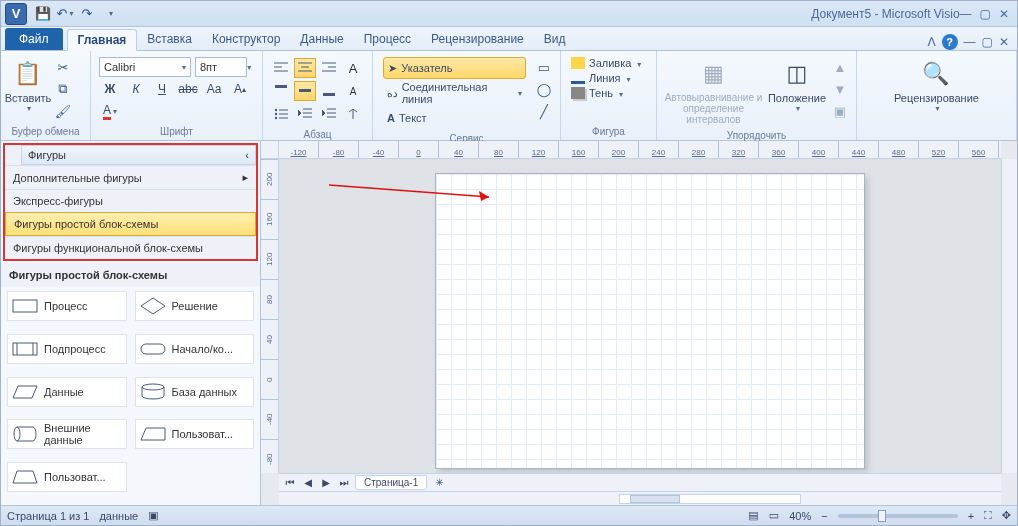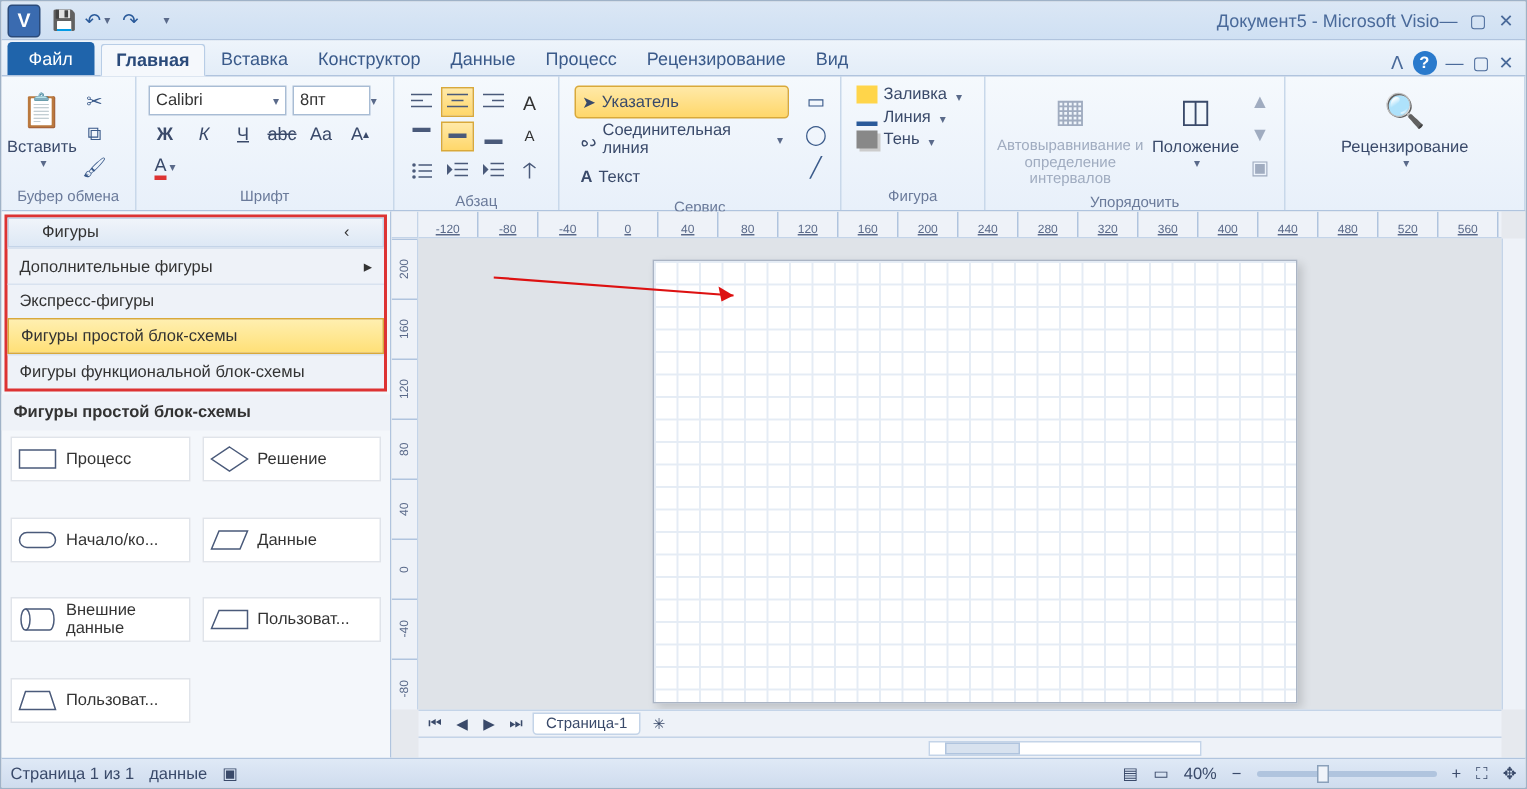--- a/index.html
+++ b/index.html
@@ -36,21 +36,21 @@
 .pbtn.active { background: linear-gradient(#ffe9a8,#ffd76a); border:1px solid #d9a93a;}
 .serv-area { display:flex; flex-direction:column; gap:3px; padding:2px 6px;}
 .serv-btn { display:flex; align-items:center; gap:4px; height: 22px; font-size:11px; color:#3a4a6a; padding: 0 4px;}
 .serv-btn.hl { background: linear-gradient(#ffe9a8,#ffd76a); border:1px solid #d9a93a; border-radius:3px;}
 .shape-area { display:flex; flex-direction:column; gap:3px; padding:2px 6px;}
 .shape-row { display:flex; align-items:flex-end; gap:4px; font-size:11px; color:#3a4a6a;}
 .swatch { width:14px; height:12px; display:inline-block;}
 .workarea { display:flex; height: calc(100% - 26px - 24px - 90px - 20px); }
 .shapes-pane { width: 260px; border-right:1px solid #b0c4de; background:#f4f7fb; display:flex; flex-direction:column;}
 .shapes-list { border:2px solid #d33; margin:2px; background:#eef2f8;}
-.shapes-header { background:linear-gradient(#f0f4fa,#dde8f5); border:1px solid #c4d4e8; padding:3px 22px; display:flex; justify-content:space-between; align-items:center; font-size:11px; color:#333;}
+.shapes-header { background:linear-gradient(#f0f4fa,#dde8f5); border:1px solid #c4d4e8; padding:3px 6px; display:flex; justify-content:space-between; align-items:center; font-size:11px; color:#333;margin-left:16px;}
 .shapes-item { padding:5px 8px; font-size:11px; border-top:1px solid #d8e2ef; display:flex; justify-content:space-between; align-items:center;}
 .shapes-item.sel { background: linear-gradient(#ffefb0,#ffe077); border:1px solid #d9a93a;}
 .stencil-title { padding:6px 8px; font-size:11px; font-weight:bold; color:#333; background:#eef2f8;}
 .stencil-grid { flex:1; overflow:auto; padding:4px 6px; display:grid; grid-template-columns: 1fr 1fr; gap:4px 8px;}
 .stencil-cell { display:flex; align-items:center; gap:6px; background:#fff; border:1px solid #e0e4ea; padding:4px; height:30px; font-size:11px; color:#333;}
 .st-ico { width:26px; height:18px; display:flex; align-items:center; justify-content:center;}
 .canvas-wrap { flex:1; position:relative; background:#e6e9ee; overflow:hidden;}
 .ruler-corner { position:absolute; left:0; top:0; width:18px; height:18px; background:#eef2f8; border-right:1px solid #c4d4e8; border-bottom:1px solid #c4d4e8;}
 .ruler-h { position:absolute; left:18px; right:16px; top:0; height:18px; background:#eef2f8; border-bottom:1px solid #c4d4e8; overflow:hidden; display:flex;}
 .ruler-v { position:absolute; left:0; top:18px; bottom:32px; width:18px; background:#eef2f8; border-right:1px solid #c4d4e8; overflow:hidden; display:flex; flex-direction:column;}
@@ -347,32 +347,51 @@
           <span class="st-ico">
             <svg width="26" height="18">
               <polygon points="13,1 25,9 13,17 1,9" fill="none" stroke="#4a5a7a"></polygon>
             </svg>
           </span>
           <span>Решение</span>
         </div>
         <div class="stencil-cell">
           <span class="st-ico">
             <svg width="26" height="18">
+              <rect x="1" y="3" width="24" height="12" fill="none" stroke="#4a5a7a"></rect>
+              <line x1="5" y1="3" x2="5" y2="15" stroke="#4a5a7a"></line>
+              <line x1="21" y1="3" x2="21" y2="15" stroke="#4a5a7a"></line>
+            </svg>
+          </span>
+          <span>Подпроцесс</span>
+        </div>
+        <div class="stencil-cell">
+          <span class="st-ico">
+            <svg width="26" height="18">
               <rect x="1" y="4" width="24" height="10" rx="5" fill="none" stroke="#4a5a7a"></rect>
             </svg>
           </span>
           <span>Начало/ко...</span>
         </div>
         <div class="stencil-cell">
           <span class="st-ico">
             <svg width="26" height="18">
               <polygon points="6,3 25,3 20,15 1,15" fill="none" stroke="#4a5a7a"></polygon>
             </svg>
           </span>
           <span>Данные</span>
+        </div>
+        <div class="stencil-cell">
+          <span class="st-ico">
+            <svg width="26" height="18">
+              <ellipse cx="13" cy="4" rx="11" ry="3" fill="none" stroke="#4a5a7a"></ellipse>
+              <path d="M2 4v9a11 3 0 0 0 22 0V4" fill="none" stroke="#4a5a7a"></path>
+            </svg>
+          </span>
+          <span>База данных</span>
         </div>
         <div class="stencil-cell">
           <span class="st-ico">
             <svg width="26" height="18">
               <ellipse cx="5" cy="9" rx="3" ry="7" fill="none" stroke="#4a5a7a"></ellipse>
               <path d="M5 2h16a3 7 0 0 1 0 14H5" fill="none" stroke="#4a5a7a"></path>
             </svg>
           </span>
           <span>Внешние данные</span>
         </div>

